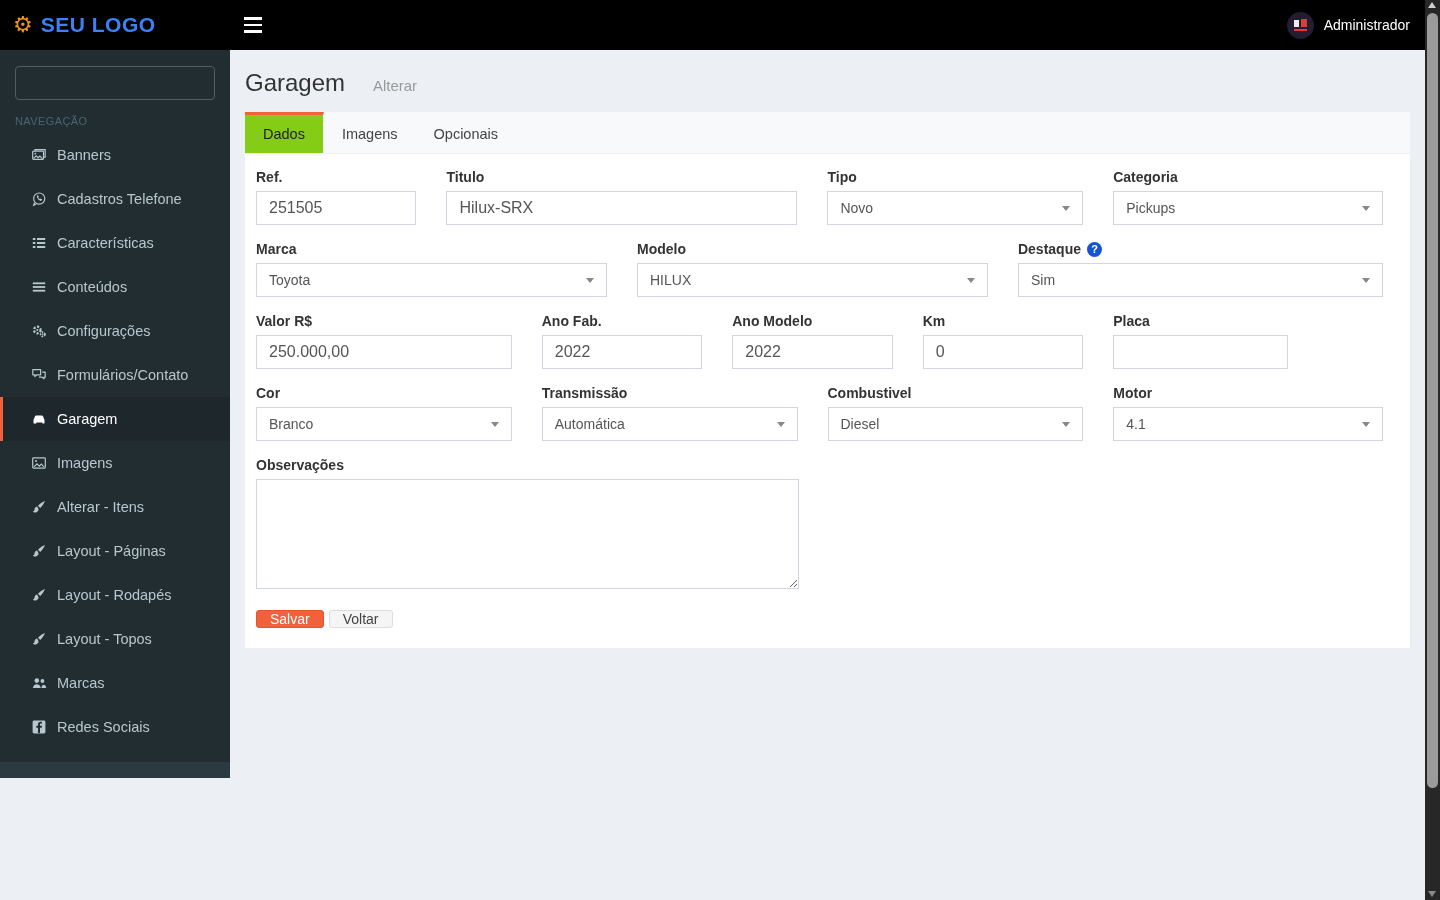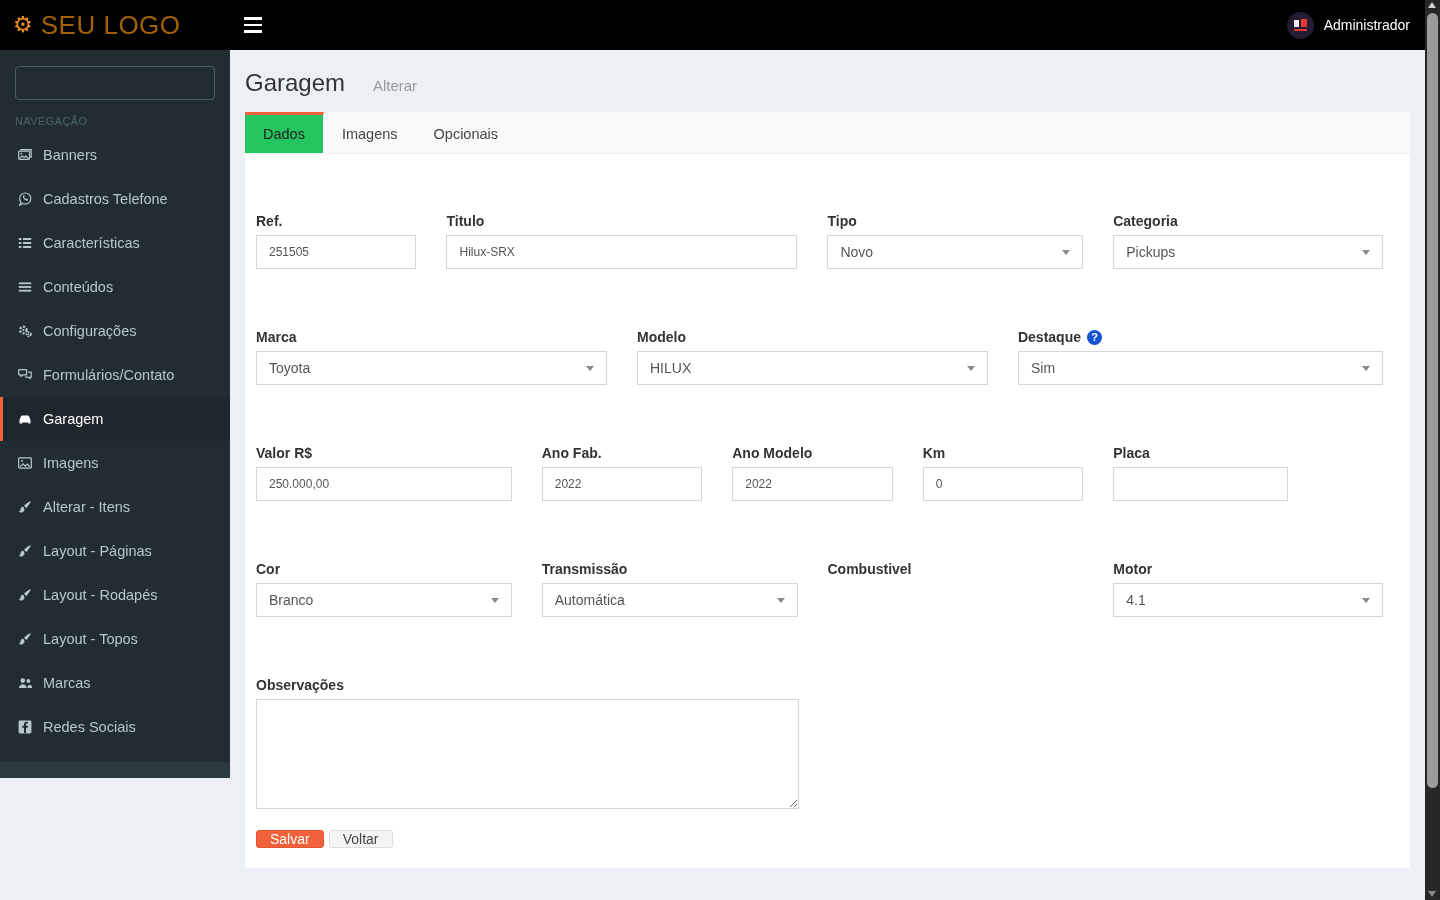--- a/index.html
+++ b/index.html
@@ -5,66 +5,66 @@
   * { box-sizing: border-box; }
   html, body { margin:0; padding:0; width:1440px; height:900px; overflow:hidden; }
   body { font-family:"Liberation Sans","DejaVu Sans",sans-serif; font-size:14px; color:#333;
          background:#ecf0f5; position:relative; }
 
   
   .topbar { position:absolute; top:0; left:0; width:1440px; height:50px; background:#000; z-index:20; }
   .logo { position:absolute; left:0; top:0; width:230px; height:50px; display:flex; align-items:center;
           padding-left:13px; gap:8px; }
   .logo-mark { color:#f0921e; font-family:"DejaVu Sans",sans-serif; font-size:22px; line-height:1; }
-  .logo-text { color:#a16207; font-weight:normal; font-size:26px; letter-spacing:0.5px; }
+  .logo-text { color:#3b82f6; font-weight:bold; font-size:21px; letter-spacing:0.5px; }
   .hamburger { position:absolute; left:244px; top:17px; width:18px; height:16px; cursor:pointer;
                display:flex; flex-direction:column; justify-content:space-between; background:none; border:none; padding:0;}
   .hamburger span { display:block; width:18px; height:2.6px; background:#fff; }
   .user-menu { position:absolute; right:30px; top:0; height:50px; display:flex; align-items:center;
                gap:10px; cursor:pointer; }
   .avatar { width:27px; height:27px; border-radius:50%; background:#241d31; position:relative; overflow:hidden;
             display:flex; align-items:center; justify-content:center; }
   .avatar .a1 { position:absolute; left:7px; top:8px; width:5px; height:7px; background:#eee; }
   .avatar .a2 { position:absolute; left:14px; top:7px; width:6px; height:8px; background:#e5383b; }
   .avatar .a3 { position:absolute; left:7px; top:17px; width:13px; height:2px; background:#e5383b; }
   .user-name { color:#fff; font-size:14px; }
 
   
   .sidebar { position:absolute; left:0; top:50px; width:230px; height:728px; background:#222d32; z-index:10; }
   .sidebar-search { display:block; margin:16px 15px 0 15px; width:200px; height:34px; background:transparent;
                     border:1px solid #4e5e67; border-radius:4px; color:#eee; padding:0 10px; font-size:14px; outline:none; }
   .nav-label { color:#4b646f; font-size:11px; letter-spacing:0.4px; margin:15px 15px 5px 15px; }
   .menu { list-style:none; margin:6px 0 0 0; padding:0; }
-  .menu-item { height:44px; display:flex; align-items:center; gap:9px; padding-left:13px; color:#b8c7ce;
+  .menu-item { height:44px; display:flex; align-items:center; gap:9px; padding-left:27px; color:#b8c7ce;
                font-size:14.5px; cursor:pointer; border-left:3px solid transparent; }
   .menu-item.active { background:#1e282c; color:#fff; border-left-color:#f0613c; }
   .menu-item .mi { width:18px; display:flex; align-items:center; justify-content:center; flex:none; }
   .menu-item svg { display:block; }
   .sidebar-bottom-strip { position:absolute; bottom:0; left:0; width:230px; height:16px; background:#2b3940; }
 
   
   .main { position:absolute; left:230px; right:15px; top:50px; padding:13px 15px; }
   .page-header { margin:6px 0 15px 0; }
   .page-title { display:inline; font-size:24px; font-weight:500; color:#333; }
   .page-subtitle { font-size:15px; color:#999; margin-left:24px; }
 
   .panel { background:#fff; }
   .tabs { display:flex; background:#f7f9fb; border-bottom:1px solid #eef1f3; }
   .tab { padding:0 18px; height:41px; line-height:38px; color:#444; cursor:pointer;
          border-top:3px solid transparent; font-size:14.5px; }
-  .tab.active { background:#22c55e; border-top-color:#f0613c; border-right:1px solid #f4f4f4; color:#222; }
+  .tab.active { background:#84cc16; border-top-color:#f0613c; border-right:1px solid #f4f4f4; color:#222; }
 
   .panel-body { padding:15px 11px 20px 11px; }
   .row { display:flex; }
-  .col { padding:0 30px 16px 0;margin-top:44px; }
+  .col { padding:0 30px 16px 0; }
   .col:last-child { padding-right:16px; }
   .w2 { width:16.666%; } .w3 { width:25%; } .w4 { width:33.333%; } .w6 { width:48.9%; }
   .f-label { font-weight:bold; font-size:14px; color:#333; margin-bottom:6px; display:flex; align-items:center; gap:6px; }
   .f-input { width:100%; height:34px; border:1px solid #d2d6de; background:#fff; color:#555;
-             padding:6px 12px; font-size:12px; font-family:inherit; outline:none; }
+             padding:6px 12px; font-size:16px; font-family:inherit; outline:none; }
   .f-select { position:relative; width:100%; height:34px; border:1px solid #d2d6de; background:#fff;
               color:#555; padding:6px 12px; font-size:14px; cursor:pointer; display:flex; align-items:center; }
   .caret { position:absolute; right:12px; top:14px; width:0; height:0;
            border-left:4.5px solid transparent; border-right:4.5px solid transparent; border-top:5px solid #888; }
   .f-textarea { width:100%; height:110px; border:1px solid #d2d6de; color:#555; padding:6px 12px;
                 font-size:14px; font-family:inherit; resize:both; outline:none; }
   .help-badge { width:15px; height:15px; border-radius:50%; background:#1453d6; color:#fff; font-size:11px;
                 font-weight:bold; display:inline-flex; align-items:center; justify-content:center; cursor:pointer; }
   .btn-row { display:flex; margin-top:2px; }
   .btn { height:18px; padding:0 13px; font-size:14px; border-radius:3px; cursor:pointer; font-family:inherit; }
@@ -376,20 +376,24 @@
         </div>
         <div class="col w3">
           <div class="f-label">Transmissão</div>
           <div class="f-select">
             <span>Automática</span>
             <span class="caret"></span>
           </div>
         </div>
         <div class="col w3">
           <div class="f-label">Combustivel</div>
+          <div class="f-select">
+            <span>Diesel</span>
+            <span class="caret"></span>
+          </div>
         </div>
         <div class="col w3">
           <div class="f-label">Motor</div>
           <div class="f-select">
             <span>4.1</span>
             <span class="caret"></span>
           </div>
         </div>
       </div>
 

